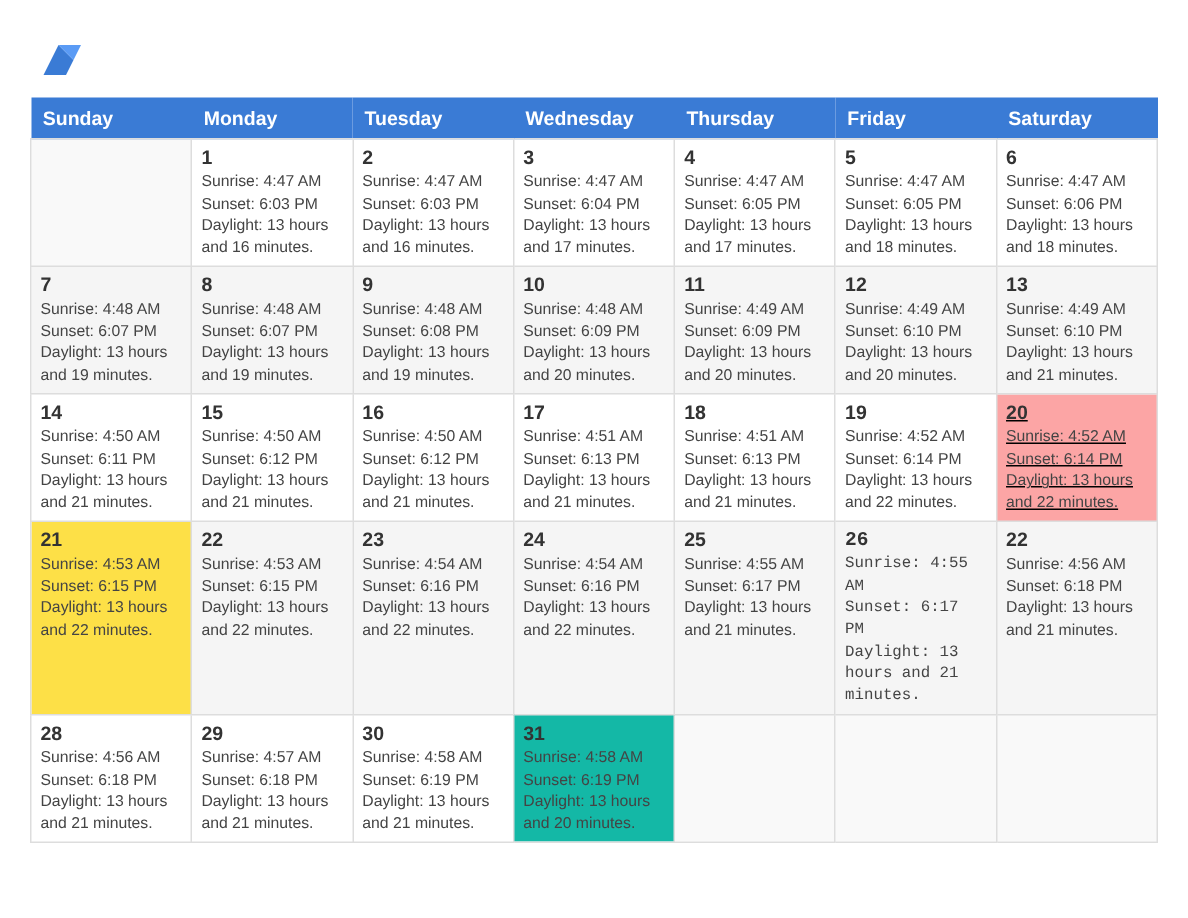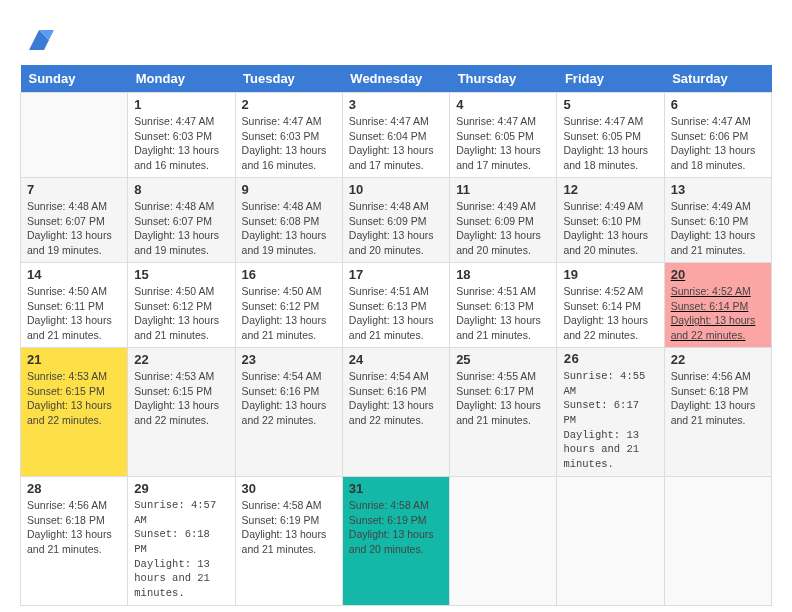--- a/index.html
+++ b/index.html
@@ -304,21 +304,21 @@
       </tr>
       <tr class="week-row">
         <td style="background: rgb(255, 255, 255);">
           <span class="day-number">28</span>
           <div class="day-info" style="white-space: pre-line;">Sunrise: 4:56 AM
 Sunset: 6:18 PM
 Daylight: 13 hours and 21 minutes.</div>
         </td>
         <td style="background: rgb(255, 255, 255);">
           <span class="day-number">29</span>
-          <div class="day-info" style="white-space: pre-line; font-family: Liberation Mono, monospace;">Sunrise: 4:57 AM
+          <div class="day-info" style="white-space: pre-line;">Sunrise: 4:57 AM
 Sunset: 6:18 PM
 Daylight: 13 hours and 21 minutes.</div>
         </td>
         <td style="background: rgb(255, 255, 255);">
           <span class="day-number">30</span>
           <div class="day-info" style="white-space: pre-line;">Sunrise: 4:58 AM
 Sunset: 6:19 PM
 Daylight: 13 hours and 21 minutes.</div>
         </td>
         <td style="background: #14b8a6;">

